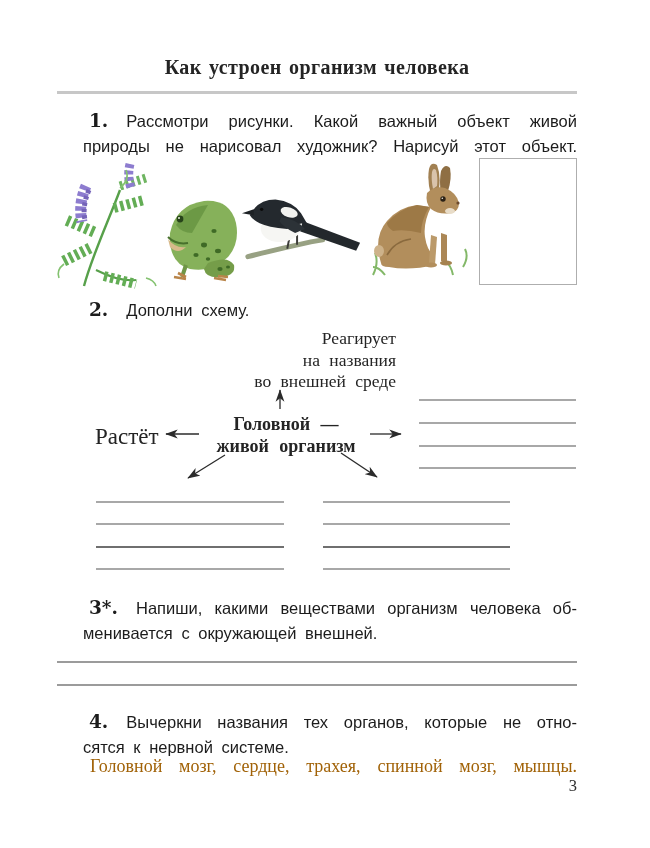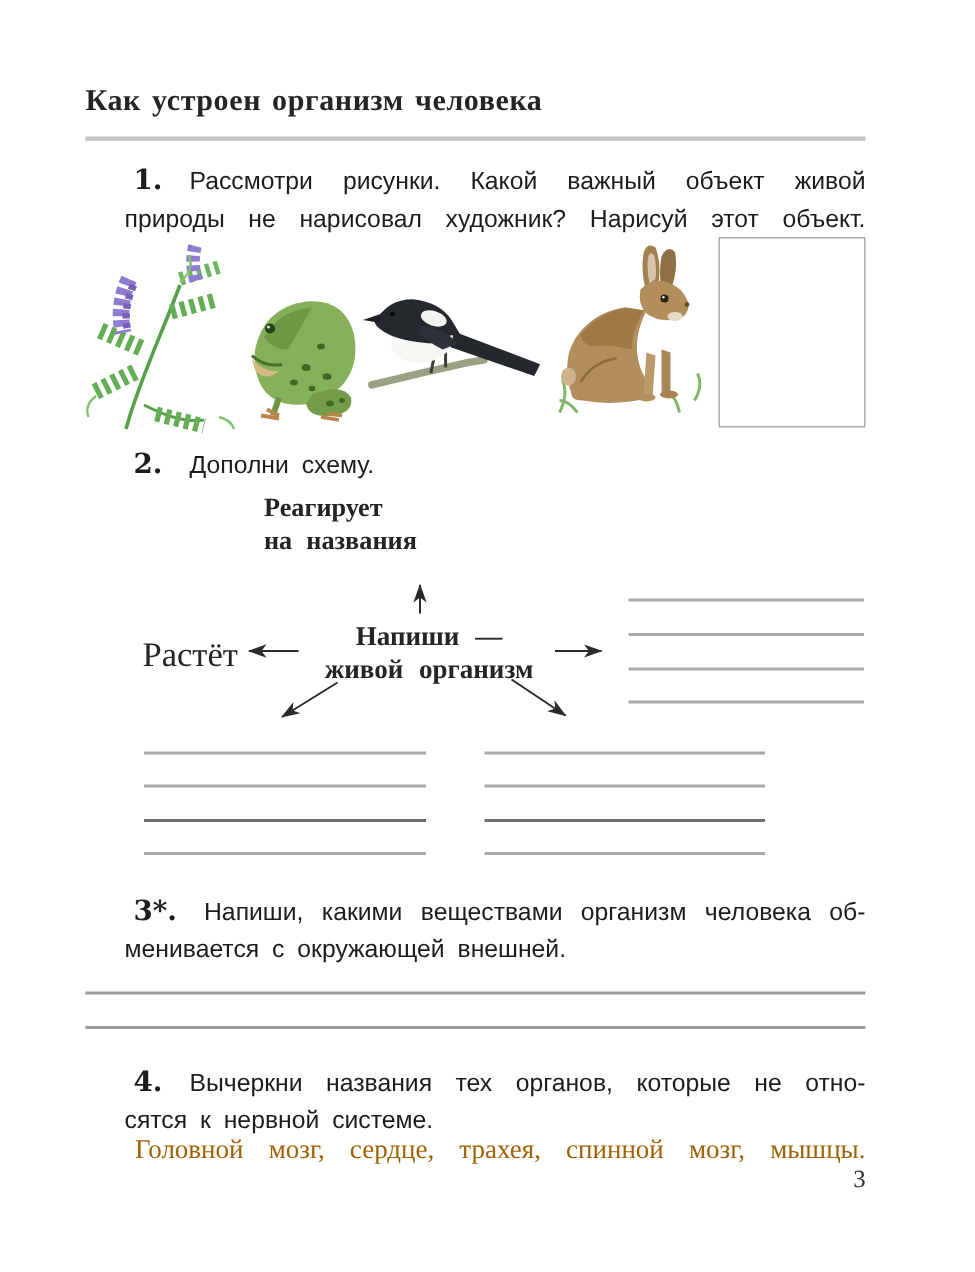--- a/index.html
+++ b/index.html
@@ -1,37 +1,37 @@
 <!DOCTYPE html>
 <html><head>
 <meta charset="utf-8">
 <style>
   html,body{margin:0;padding:0;background:#ffffff;}
   .page{position:relative;width:650px;height:848px;background:#ffffff;overflow:hidden;
         font-family:"Liberation Sans",sans-serif;}
   .abs{position:absolute;}
 
   
-  .title{left:57px;top:54px;width:520px;
+  .title{left:57px;top:54px;width:520px;text-align:center;
          font-family:"Liberation Serif","DejaVu Serif",serif;font-weight:bold;
          font-size:20px;line-height:26px;color:#242424;letter-spacing:.4px;word-spacing:2px;}
   .title-rule{left:57px;top:91px;width:520px;height:3px;background:#c7c7c7;}
 
   
   .para{left:83px;width:494px;color:#1c1c1c;}
   .p-line{font-size:16.5px;line-height:25px;text-align:justify;word-spacing:2px;}
   .p-line.just{text-align-last:justify;-moz-text-align-last:justify;}
   .p-line.left{text-align:left;word-spacing:4px;}
   .ex-num{font-family:"DejaVu Serif","Liberation Serif",serif;font-weight:bold;
           font-size:18.5px;margin-left:6px;margin-right:18px;}
 
   
   .serif{font-family:"Liberation Serif","DejaVu Serif",serif;color:#242424;}
-  .scheme-top{left:176px;top:328px;width:220px;text-align:left;
-              font-size:17.5px;line-height:21.5px;word-spacing:5px;font-weight:bold;}
+  .scheme-top{left:176px;top:328px;width:220px;text-align:right;
+              font-size:17.5px;line-height:21.5px;word-spacing:5px;}
   .scheme-center{left:176px;top:413px;width:220px;text-align:center;font-weight:bold;
                  font-size:18px;line-height:22px;word-spacing:6px;}
   .scheme-left{left:95px;top:424px;font-size:23px;}
 
   
   .bline{position:absolute;height:2px;background:#a8a8a8;}
   .bline.dark{background:#6f6f6f;}
   .bline.wide{background:#9b9b9b;}
 
   
@@ -129,23 +129,24 @@
 
   <div class="abs draw-box"></div>
 
   <div class="abs para" style="top:297px;">
     <div class="p-line left"><span class="ex-num">2.</span><span>Дополни схему.</span></div>
   </div>
 
   <div class="abs serif scheme-top">
     <div>Реагирует</div>
     <div>на названия</div>
+    <div>во внешней среде</div>
   </div>
   <div class="abs serif scheme-center">
-    <div>Напиши —</div>
+    <div>Головной —</div>
     <div>живой организм</div>
   </div>
   <div class="abs serif scheme-left">Растёт</div>
 
   <div class="bline" style="left:419px;top:399px;width:157px;"></div>
   <div class="bline" style="left:419px;top:422px;width:157px;"></div>
   <div class="bline" style="left:419px;top:445px;width:157px;"></div>
   <div class="bline" style="left:419px;top:467px;width:157px;"></div>
 
   <div class="bline" style="left:96px;top:501px;width:188px;"></div>

